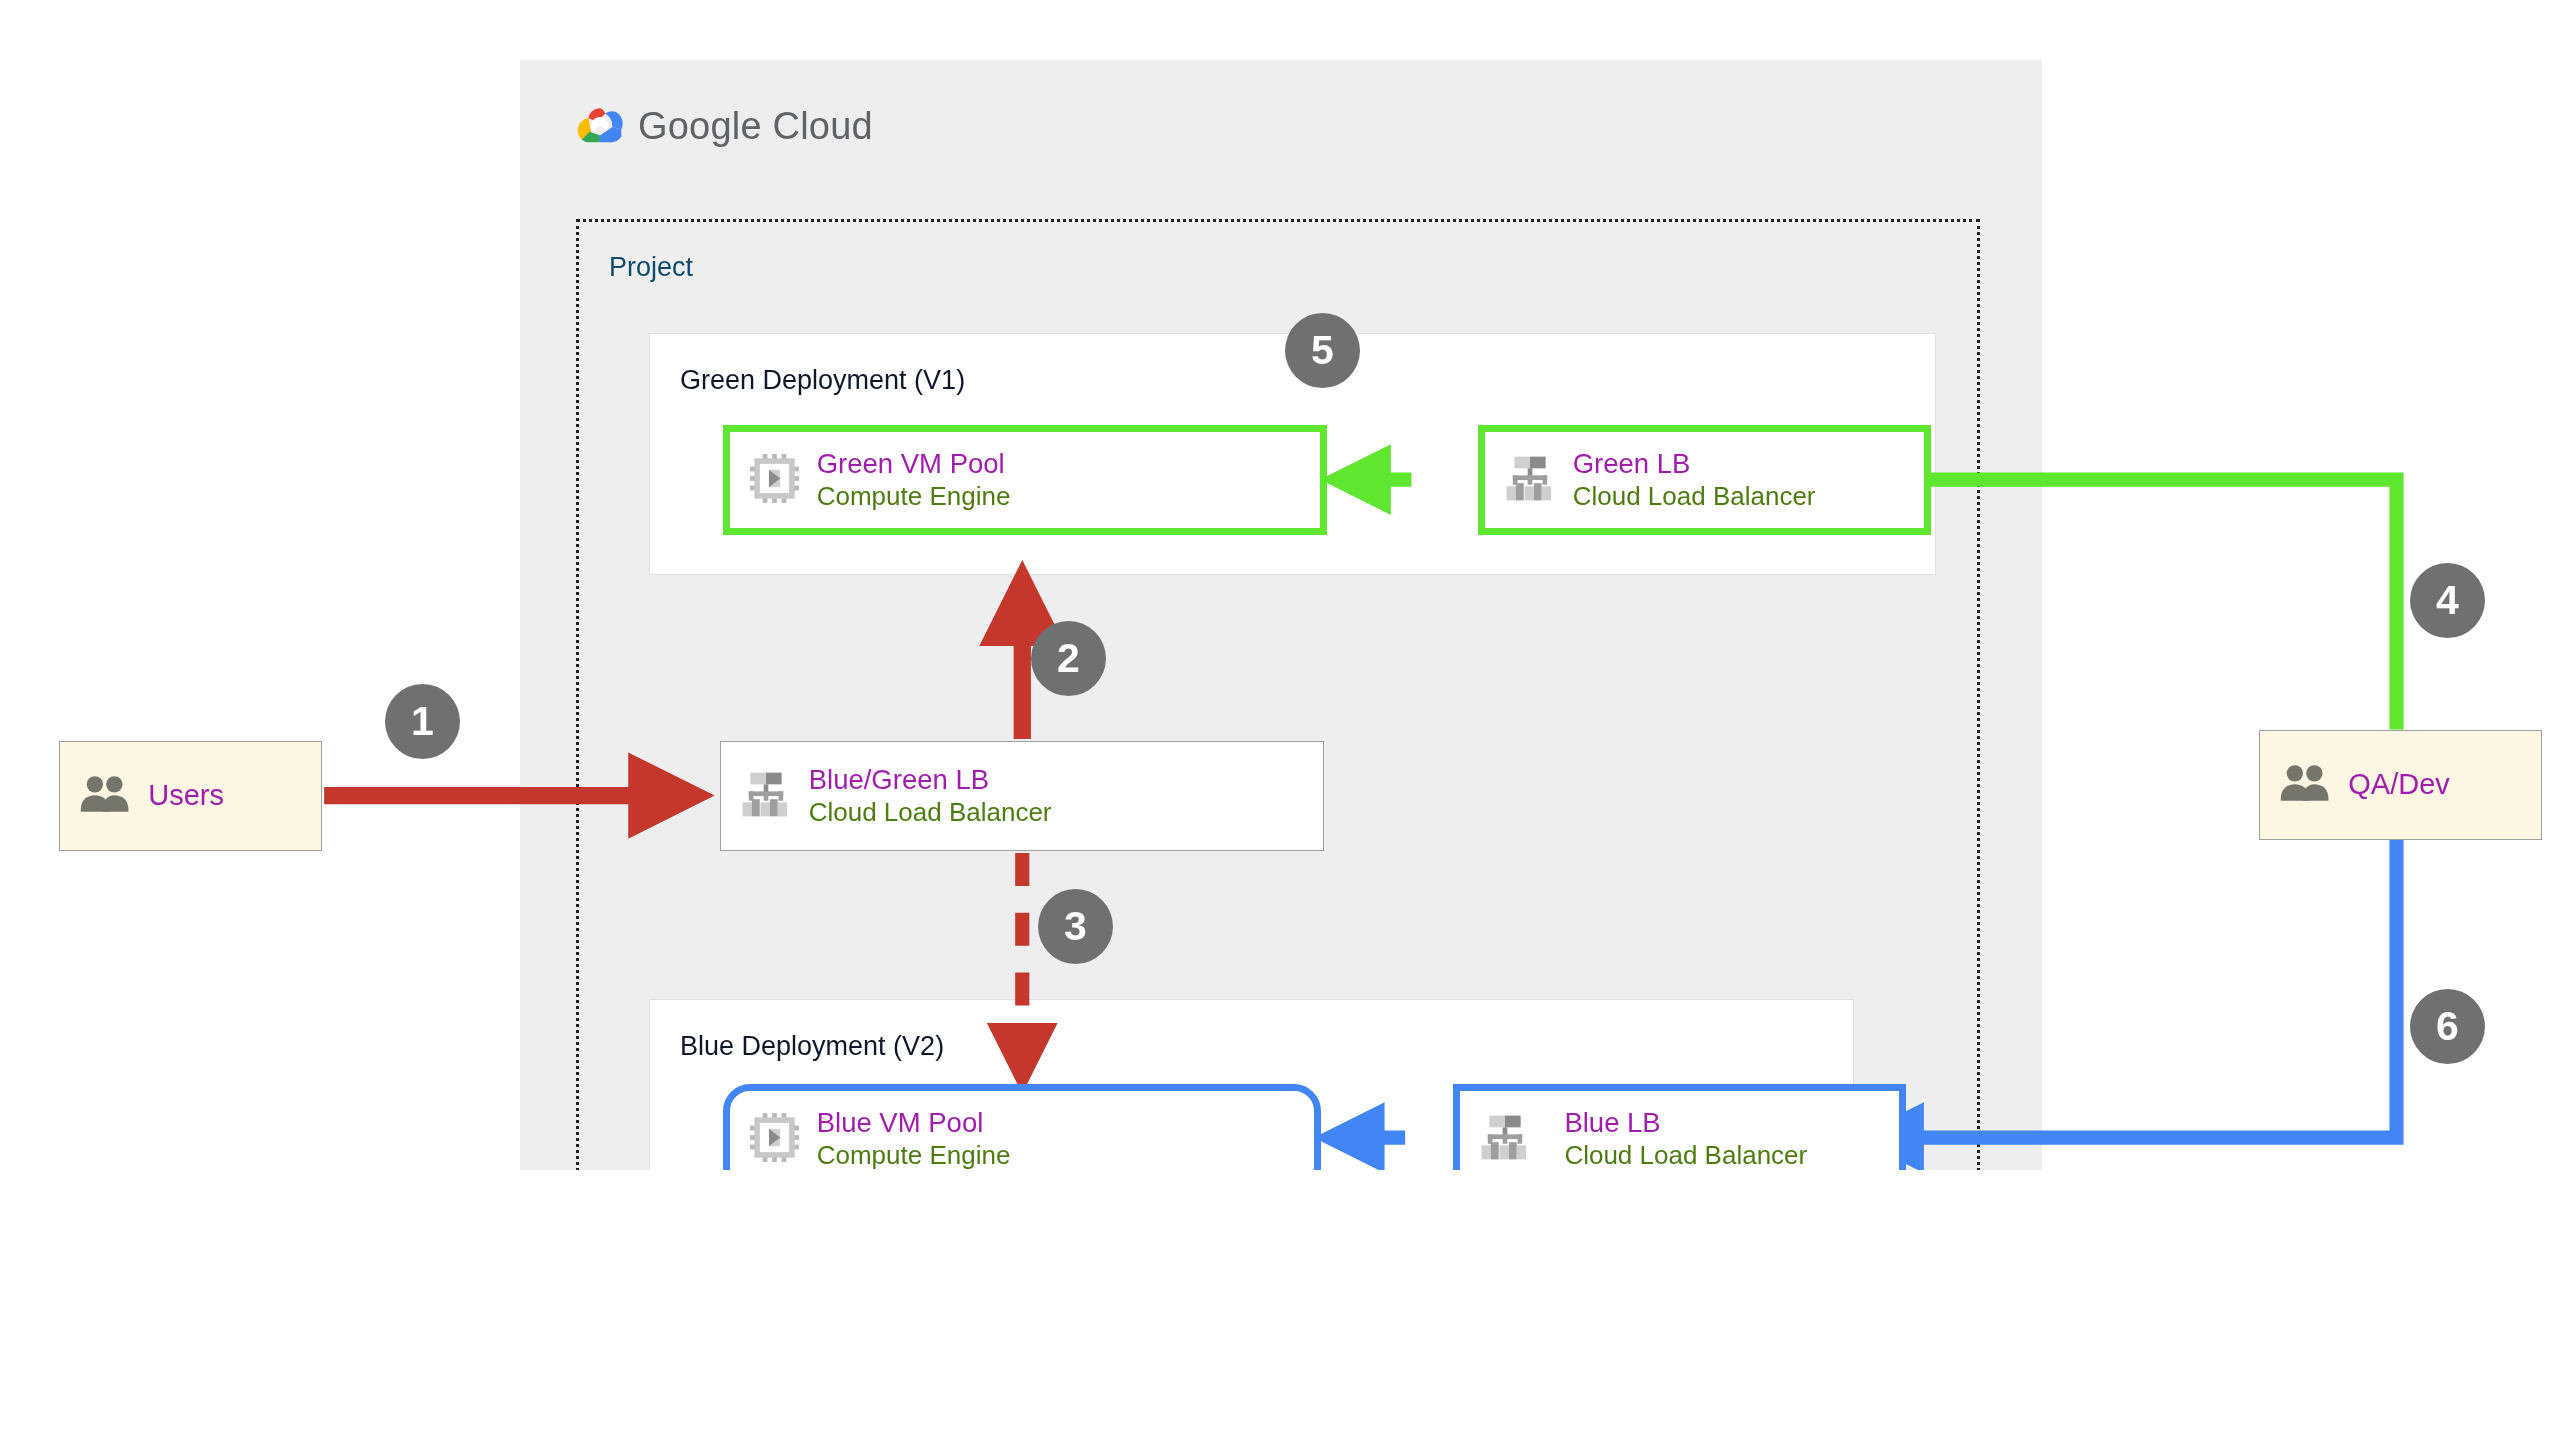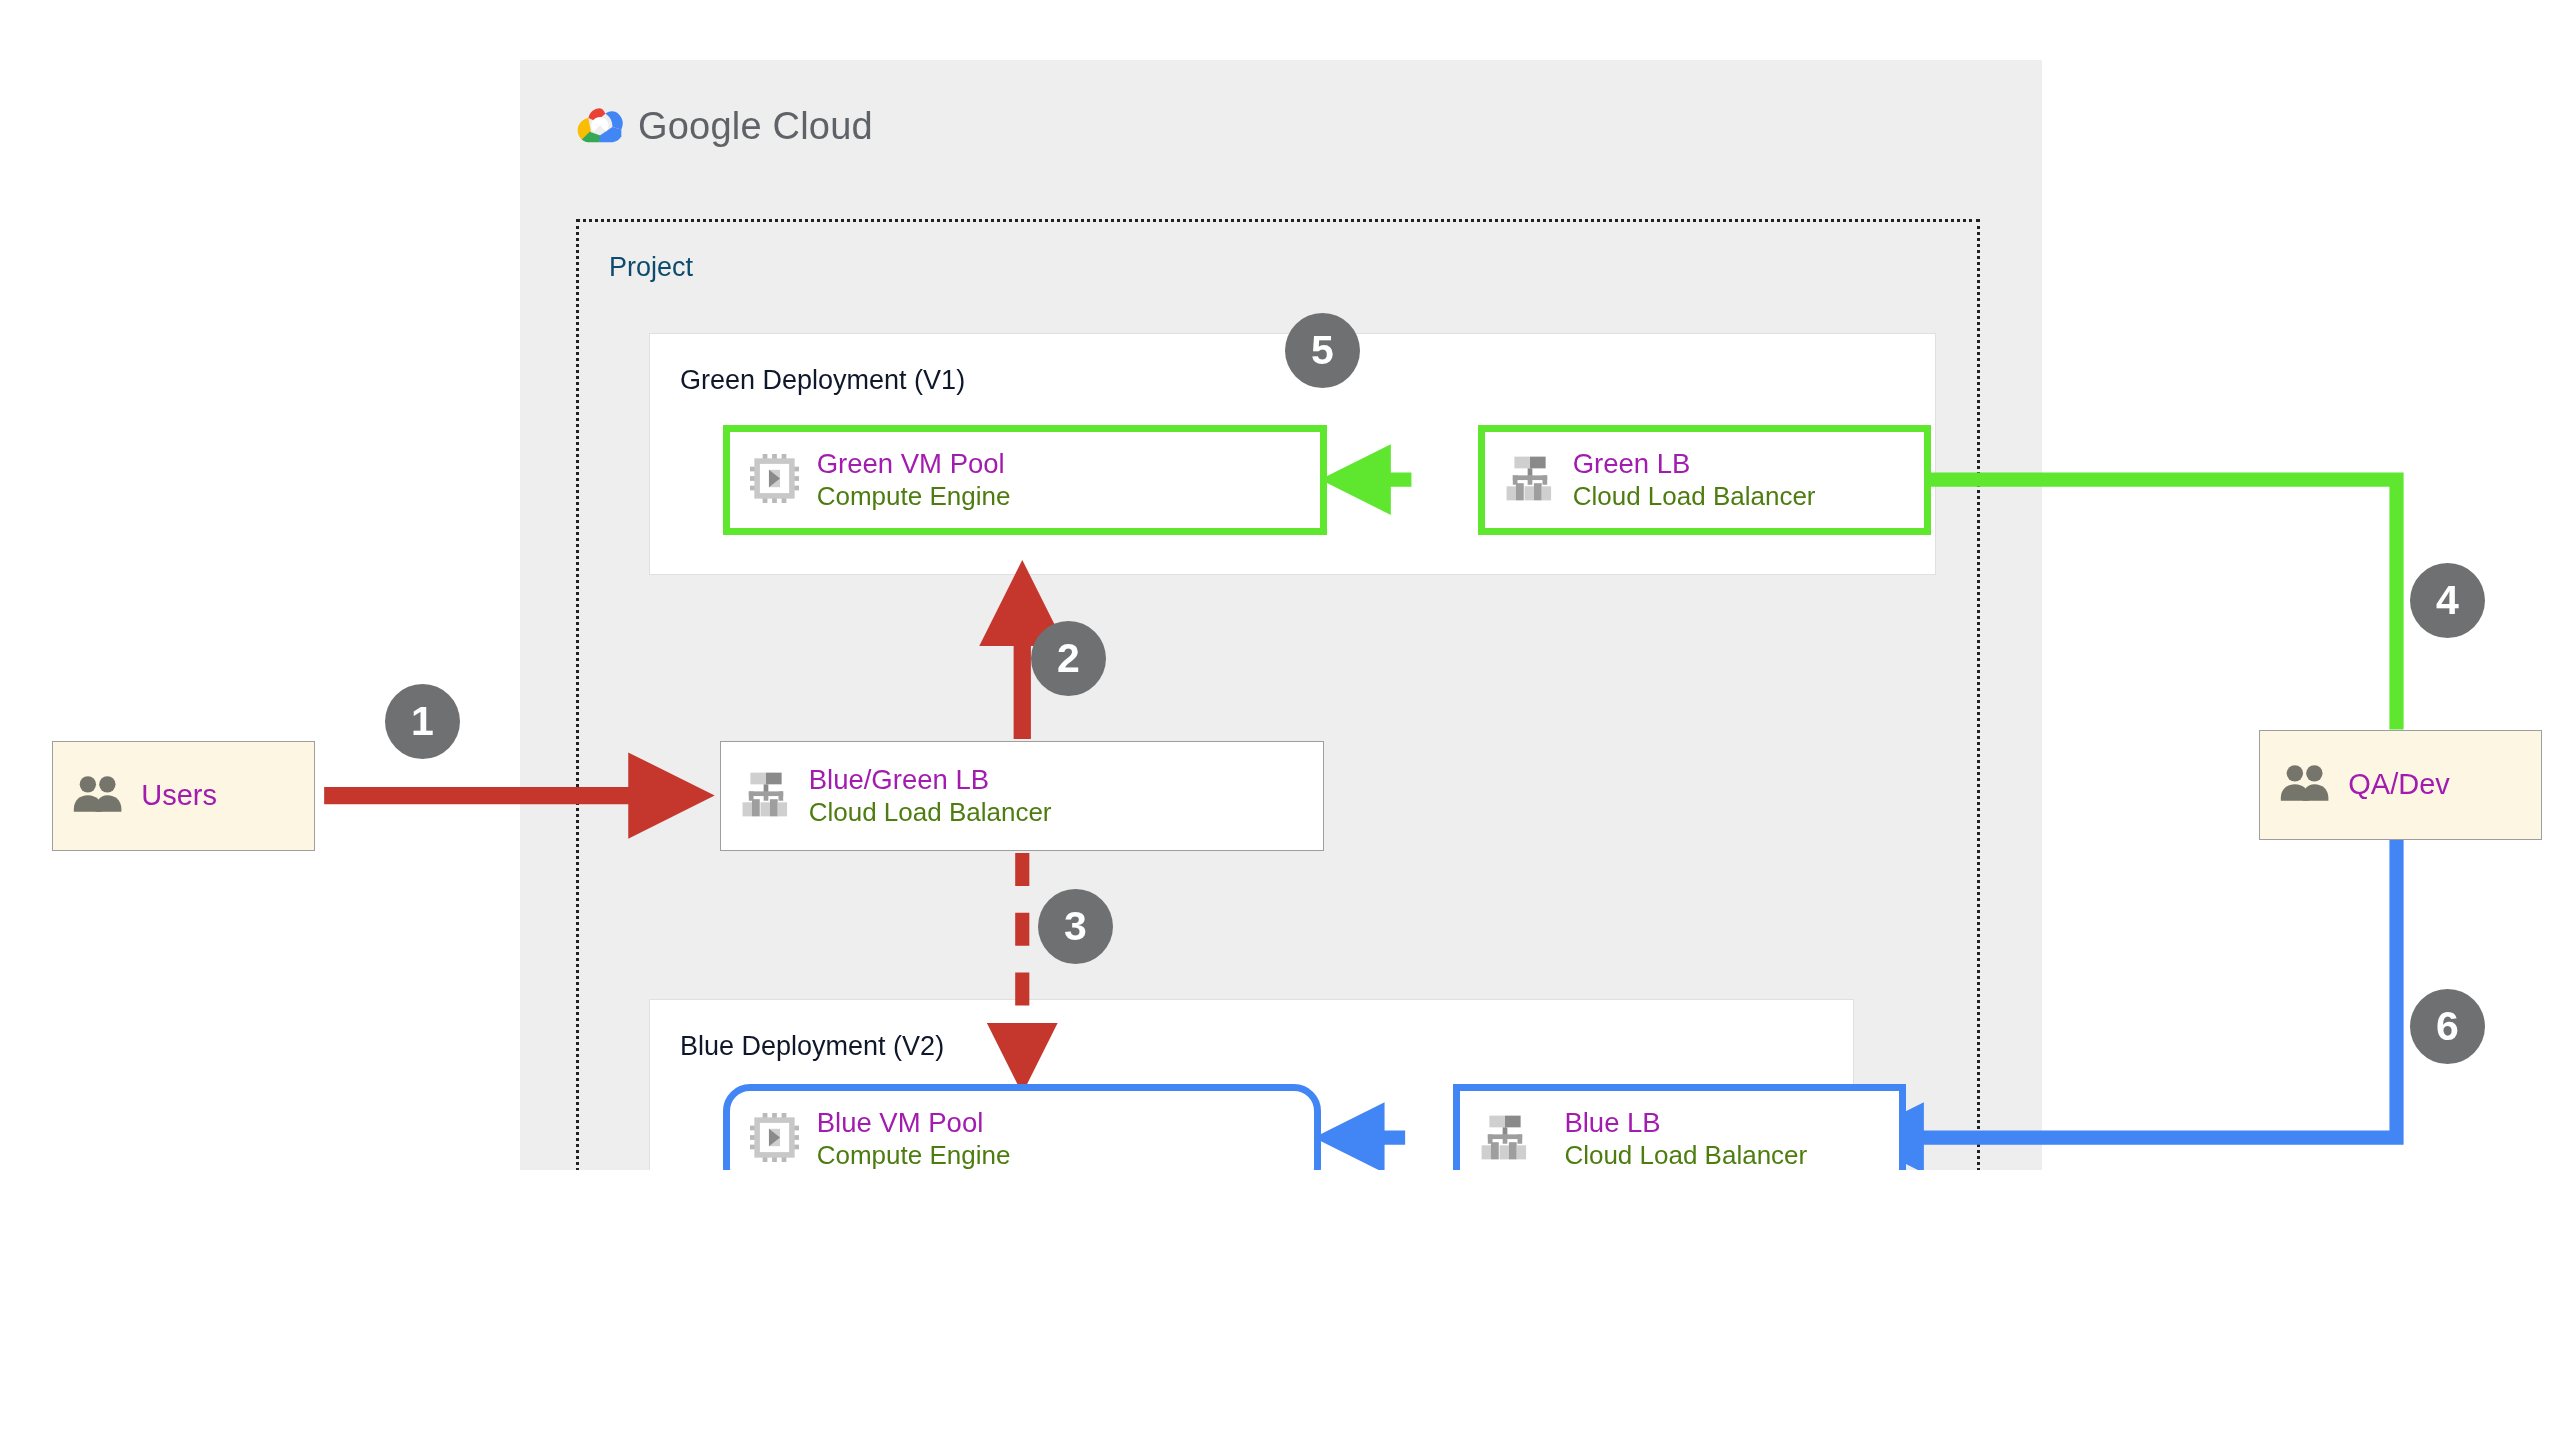--- a/index.html
+++ b/index.html
@@ -113,21 +113,21 @@
   .node.green { border: 7px solid #5fe62f; }
   .node.blue  { border: 7px solid #4285f4; }
   .node.plain { border: 1.6px solid #9e9e9e; }
   .node.user  { border: 1.6px solid #9e9e9e; background: #fdf6e3; }
 
   #green-vm  { left: 723px;  top: 425px;  width: 604px;  height: 110px; }
   #green-lb  { left: 1478px; top: 425px;  width: 453px;  height: 110px; }
   #blue-vm   { left: 723px;  top: 1084px; width: 598px;  height: 110px; border-radius: 27px; }
   #blue-lb   { left: 1453px; top: 1084px; width: 453px;  height: 110px; gap: 34px; }
   #bg-lb     { left: 720px;  top: 741px;  width: 604px;  height: 110px; }
-  #users     { left: 52px;   top: 741px;  width: 263px;  height: 110px; padding-left: 19px; }
+  #users     { left: 59px;   top: 741px;  width: 263px;  height: 110px; padding-left: 19px; }
   #qadev     { left: 2259px; top: 730px;  width: 283px;  height: 110px; padding-left: 19px; }
   #users .title, #qadev .title { font-size: 29px; }
 
   .icon { flex: 0 0 auto; display: block; }
 
   
   .badge {
     position: absolute;
     width: 75px;
     height: 75px;

